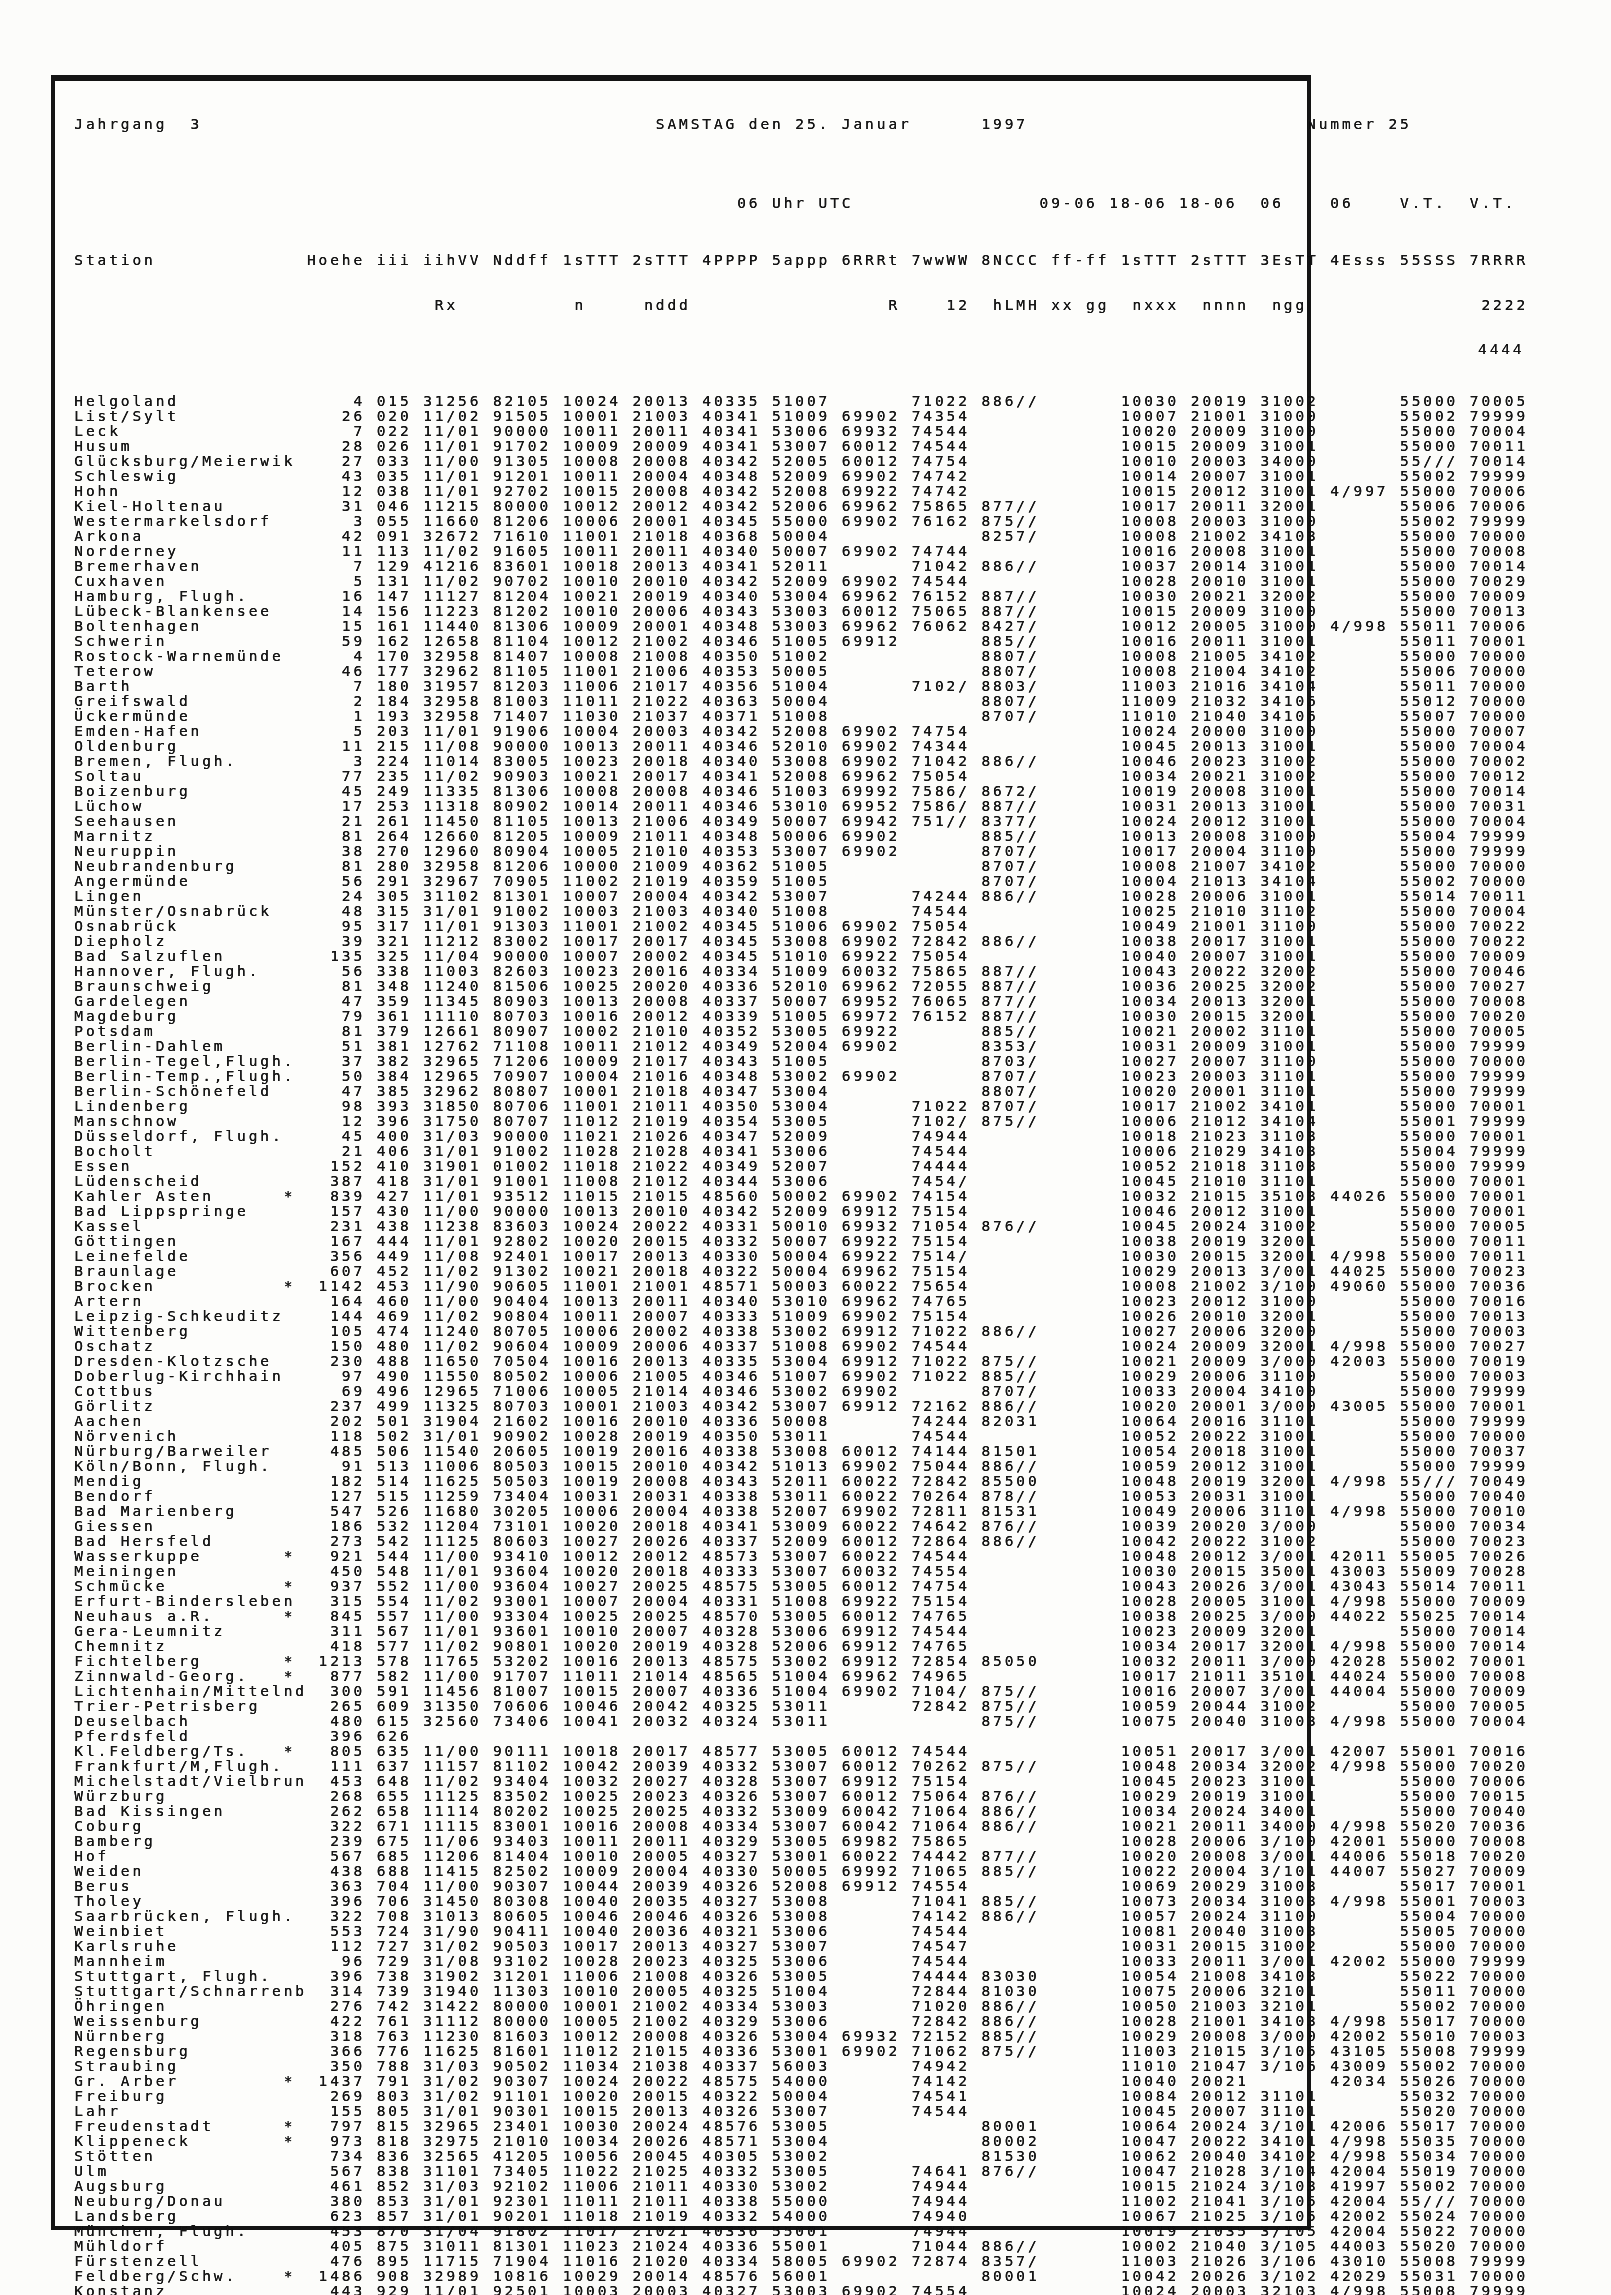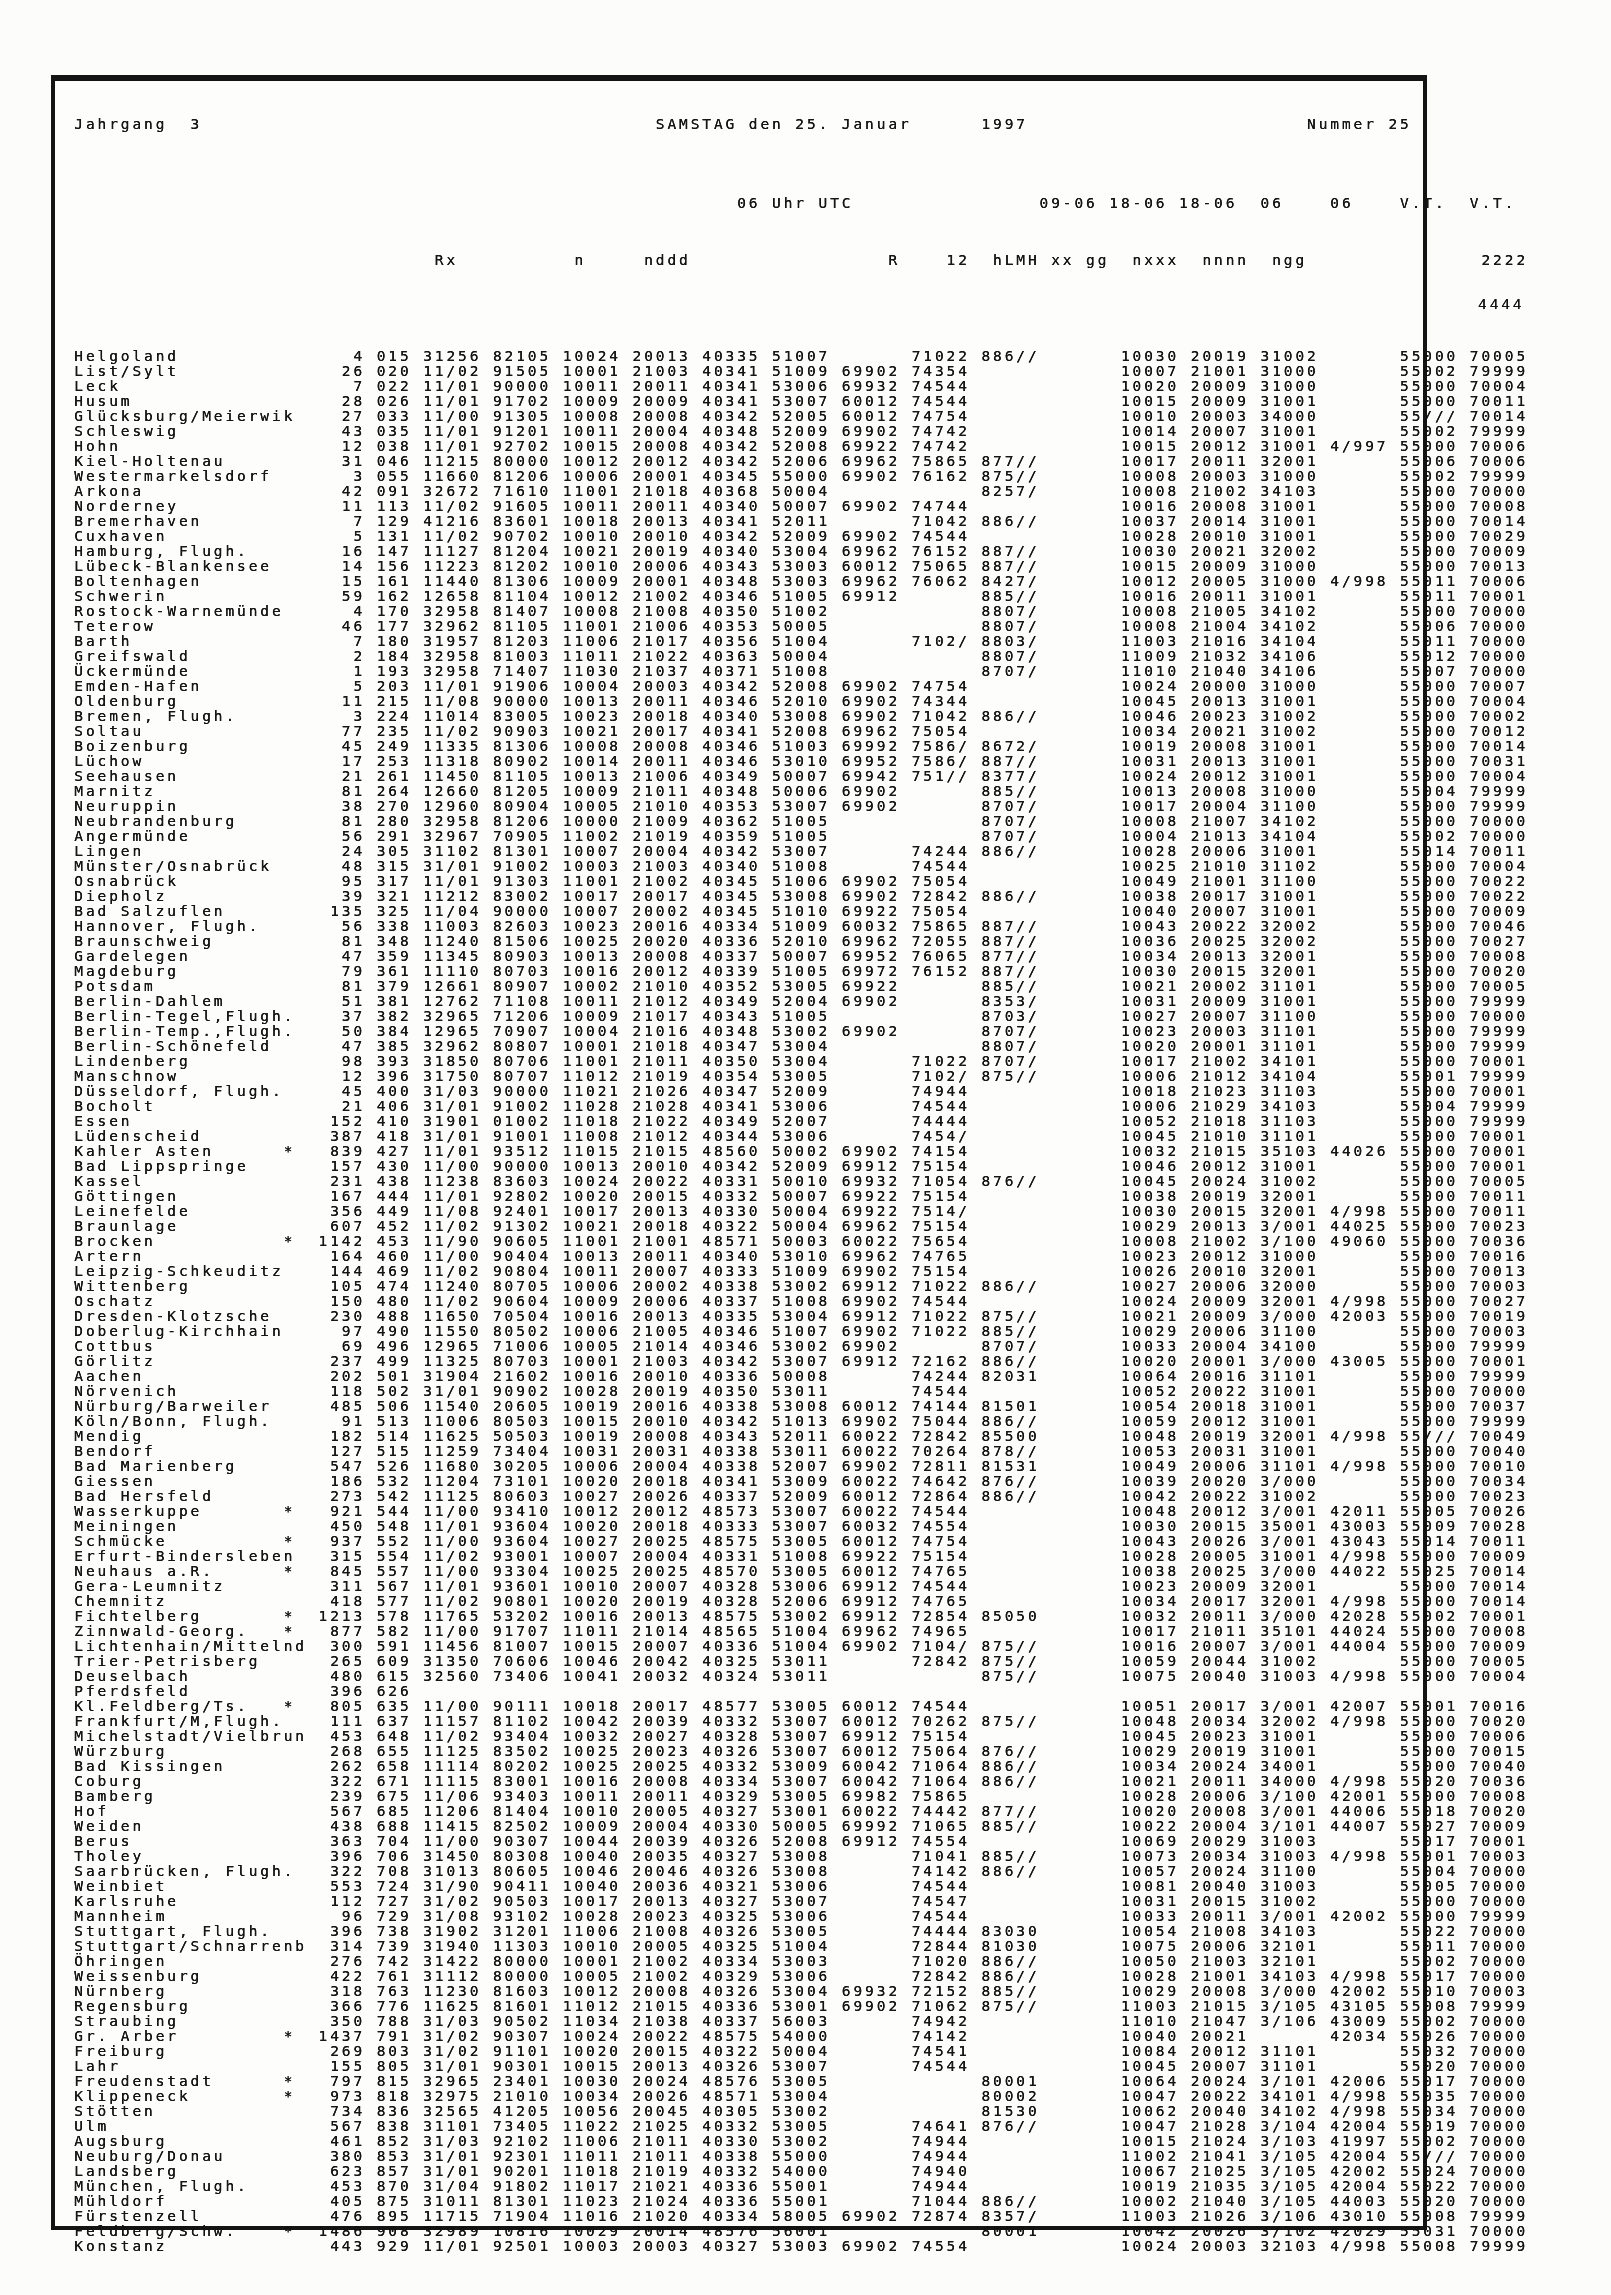--- a/index.html
+++ b/index.html
@@ -4,21 +4,21 @@
 <style>
   html, body { margin:0; padding:0; }
   body {
     width:1611px; height:2295px; position:relative;
     background:#fcfcfa;
     font-family:"DejaVu Sans Mono", monospace;
     color:#161616;
   }
   .frame {
     position:absolute; left:51px; top:75px;
-    width:1376px; height:2155px;
+    width:1260px; height:2155px;
     border:4px solid #141414; border-top-width:6.4px;
     box-sizing:border-box;
     background:#fdfdfb;
   }
   .content {
     position:absolute; left:19.3px; top:6.4px; right:3.2px; bottom:3.2px;
     font-size:14.5px; line-height:15px; letter-spacing:2.9px;
     white-space:pre; text-shadow:0 0 0.4px #000;
   }
   .line { height:15px; overflow:visible; }
@@ -26,18 +26,19 @@
   .hdr1 { margin-bottom:12px; }
   .hdr4 { margin-bottom:5.6px;font-family:Liberation Mono, monospace; }
 </style>
 </head>
 <body>
 
 <div class="frame">
   <div class="content">
     <div class="line masthead">Jahrgang  3                                       SAMSTAG den 25. Januar      1997                        Nummer 25</div>
     <div class="line hdr1">                                                         06 Uhr UTC                09-06 18-06 18-06  06    06    V.T.  V.T.</div>
+    <div class="line hdr2">Station             Hoehe iii iihVV Nddff 1sTTT 2sTTT 4PPPP 5appp 6RRRt 7wwWW 8NCCC ff-ff 1sTTT 2sTTT 3EsTT 4Esss 55SSS 7RRRR</div>
     <div class="line hdr3">                               Rx          n     nddd                 R    12  hLMH xx gg  nxxx  nnnn  ngg               2222</div>
     <div class="line hdr4">                                                                                                                         4444</div>
     <div id="tbody"><div class="line">Helgoland               4 015 31256 82105 10024 20013 40335 51007       71022 886//       10030 20019 31002       55000 70005</div><div class="line">List/Sylt              26 020 11/02 91505 10001 21003 40341 51009 69902 74354             10007 21001 31000       55002 79999</div><div class="line">Leck                    7 022 11/01 90000 10011 20011 40341 53006 69932 74544             10020 20009 31000       55000 70004</div><div class="line">Husum                  28 026 11/01 91702 10009 20009 40341 53007 60012 74544             10015 20009 31001       55000 70011</div><div class="line">Glücksburg/Meierwik    27 033 11/00 91305 10008 20008 40342 52005 60012 74754             10010 20003 34000       55/// 70014</div><div class="line">Schleswig              43 035 11/01 91201 10011 20004 40348 52009 69902 74742             10014 20007 31001       55002 79999</div><div class="line">Hohn                   12 038 11/01 92702 10015 20008 40342 52008 69922 74742             10015 20012 31001 4/997 55000 70006</div><div class="line">Kiel-Holtenau          31 046 11215 80000 10012 20012 40342 52006 69962 75865 877//       10017 20011 32001       55006 70006</div><div class="line">Westermarkelsdorf       3 055 11660 81206 10006 20001 40345 55000 69902 76162 875//       10008 20003 31000       55002 79999</div><div class="line">Arkona                 42 091 32672 71610 11001 21018 40368 50004             8257/       10008 21002 34103       55000 70000</div><div class="line">Norderney              11 113 11/02 91605 10011 20011 40340 50007 69902 74744             10016 20008 31001       55000 70008</div><div class="line">Bremerhaven             7 129 41216 83601 10018 20013 40341 52011       71042 886//       10037 20014 31001       55000 70014</div><div class="line">Cuxhaven                5 131 11/02 90702 10010 20010 40342 52009 69902 74544             10028 20010 31001       55000 70029</div><div class="line">Hamburg, Flugh.        16 147 11127 81204 10021 20019 40340 53004 69962 76152 887//       10030 20021 32002       55000 70009</div><div class="line">Lübeck-Blankensee      14 156 11223 81202 10010 20006 40343 53003 60012 75065 887//       10015 20009 31000       55000 70013</div><div class="line">Boltenhagen            15 161 11440 81306 10009 20001 40348 53003 69962 76062 8427/       10012 20005 31000 4/998 55011 70006</div><div class="line">Schwerin               59 162 12658 81104 10012 21002 40346 51005 69912       885//       10016 20011 31001       55011 70001</div><div class="line">Rostock-Warnemünde      4 170 32958 81407 10008 21008 40350 51002             8807/       10008 21005 34102       55000 70000</div><div class="line">Teterow                46 177 32962 81105 11001 21006 40353 50005             8807/       10008 21004 34102       55006 70000</div><div class="line">Barth                   7 180 31957 81203 11006 21017 40356 51004       7102/ 8803/       11003 21016 34104       55011 70000</div><div class="line">Greifswald              2 184 32958 81003 11011 21022 40363 50004             8807/       11009 21032 34106       55012 70000</div><div class="line">Ückermünde              1 193 32958 71407 11030 21037 40371 51008             8707/       11010 21040 34106       55007 70000</div><div class="line">Emden-Hafen             5 203 11/01 91906 10004 20003 40342 52008 69902 74754             10024 20000 31000       55000 70007</div><div class="line">Oldenburg              11 215 11/08 90000 10013 20011 40346 52010 69902 74344             10045 20013 31001       55000 70004</div><div class="line">Bremen, Flugh.          3 224 11014 83005 10023 20018 40340 53008 69902 71042 886//       10046 20023 31002       55000 70002</div><div class="line">Soltau                 77 235 11/02 90903 10021 20017 40341 52008 69962 75054             10034 20021 31002       55000 70012</div><div class="line">Boizenburg             45 249 11335 81306 10008 20008 40346 51003 69992 7586/ 8672/       10019 20008 31001       55000 70014</div><div class="line">Lüchow                 17 253 11318 80902 10014 20011 40346 53010 69952 7586/ 887//       10031 20013 31001       55000 70031</div><div class="line">Seehausen              21 261 11450 81105 10013 21006 40349 50007 69942 751// 8377/       10024 20012 31001       55000 70004</div><div class="line">Marnitz                81 264 12660 81205 10009 21011 40348 50006 69902       885//       10013 20008 31000       55004 79999</div><div class="line">Neuruppin              38 270 12960 80904 10005 21010 40353 53007 69902       8707/       10017 20004 31100       55000 79999</div><div class="line">Neubrandenburg         81 280 32958 81206 10000 21009 40362 51005             8707/       10008 21007 34102       55000 70000</div><div class="line">Angermünde             56 291 32967 70905 11002 21019 40359 51005             8707/       10004 21013 34104       55002 70000</div><div class="line">Lingen                 24 305 31102 81301 10007 20004 40342 53007       74244 886//       10028 20006 31001       55014 70011</div><div class="line">Münster/Osnabrück      48 315 31/01 91002 10003 21003 40340 51008       74544             10025 21010 31102       55000 70004</div><div class="line">Osnabrück              95 317 11/01 91303 11001 21002 40345 51006 69902 75054             10049 21001 31100       55000 70022</div><div class="line">Diepholz               39 321 11212 83002 10017 20017 40345 53008 69902 72842 886//       10038 20017 31001       55000 70022</div><div class="line">Bad Salzuflen         135 325 11/04 90000 10007 20002 40345 51010 69922 75054             10040 20007 31001       55000 70009</div><div class="line">Hannover, Flugh.       56 338 11003 82603 10023 20016 40334 51009 60032 75865 887//       10043 20022 32002       55000 70046</div><div class="line">Braunschweig           81 348 11240 81506 10025 20020 40336 52010 69962 72055 887//       10036 20025 32002       55000 70027</div><div class="line">Gardelegen             47 359 11345 80903 10013 20008 40337 50007 69952 76065 877//       10034 20013 32001       55000 70008</div><div class="line">Magdeburg              79 361 11110 80703 10016 20012 40339 51005 69972 76152 887//       10030 20015 32001       55000 70020</div><div class="line">Potsdam                81 379 12661 80907 10002 21010 40352 53005 69922       885//       10021 20002 31101       55000 70005</div><div class="line">Berlin-Dahlem          51 381 12762 71108 10011 21012 40349 52004 69902       8353/       10031 20009 31001       55000 79999</div><div class="line">Berlin-Tegel,Flugh.    37 382 32965 71206 10009 21017 40343 51005             8703/       10027 20007 31100       55000 70000</div><div class="line">Berlin-Temp.,Flugh.    50 384 12965 70907 10004 21016 40348 53002 69902       8707/       10023 20003 31101       55000 79999</div><div class="line">Berlin-Schönefeld      47 385 32962 80807 10001 21018 40347 53004             8807/       10020 20001 31101       55000 79999</div><div class="line">Lindenberg             98 393 31850 80706 11001 21011 40350 53004       71022 8707/       10017 21002 34101       55000 70001</div><div class="line">Manschnow              12 396 31750 80707 11012 21019 40354 53005       7102/ 875//       10006 21012 34104       55001 79999</div><div class="line">Düsseldorf, Flugh.     45 400 31/03 90000 11021 21026 40347 52009       74944             10018 21023 31103       55000 70001</div><div class="line">Bocholt                21 406 31/01 91002 11028 21028 40341 53006       74544             10006 21029 34103       55004 79999</div><div class="line">Essen                 152 410 31901 01002 11018 21022 40349 52007       74444             10052 21018 31103       55000 79999</div><div class="line">Lüdenscheid           387 418 31/01 91001 11008 21012 40344 53006       7454/             10045 21010 31101       55000 70001</div><div class="line">Kahler Asten      *   839 427 11/01 93512 11015 21015 48560 50002 69902 74154             10032 21015 35103 44026 55000 70001</div><div class="line">Bad Lippspringe       157 430 11/00 90000 10013 20010 40342 52009 69912 75154             10046 20012 31001       55000 70001</div><div class="line">Kassel                231 438 11238 83603 10024 20022 40331 50010 69932 71054 876//       10045 20024 31002       55000 70005</div><div class="line">Göttingen             167 444 11/01 92802 10020 20015 40332 50007 69922 75154             10038 20019 32001       55000 70011</div><div class="line">Leinefelde            356 449 11/08 92401 10017 20013 40330 50004 69922 7514/             10030 20015 32001 4/998 55000 70011</div><div class="line">Braunlage             607 452 11/02 91302 10021 20018 40322 50004 69962 75154             10029 20013 3/001 44025 55000 70023</div><div class="line">Brocken           *  1142 453 11/90 90605 11001 21001 48571 50003 60022 75654             10008 21002 3/100 49060 55000 70036</div><div class="line">Artern                164 460 11/00 90404 10013 20011 40340 53010 69962 74765             10023 20012 31000       55000 70016</div><div class="line">Leipzig-Schkeuditz    144 469 11/02 90804 10011 20007 40333 51009 69902 75154             10026 20010 32001       55000 70013</div><div class="line">Wittenberg            105 474 11240 80705 10006 20002 40338 53002 69912 71022 886//       10027 20006 32000       55000 70003</div><div class="line">Oschatz               150 480 11/02 90604 10009 20006 40337 51008 69902 74544             10024 20009 32001 4/998 55000 70027</div><div class="line">Dresden-Klotzsche     230 488 11650 70504 10016 20013 40335 53004 69912 71022 875//       10021 20009 3/000 42003 55000 70019</div><div class="line">Doberlug-Kirchhain     97 490 11550 80502 10006 21005 40346 51007 69902 71022 885//       10029 20006 31100       55000 70003</div><div class="line">Cottbus                69 496 12965 71006 10005 21014 40346 53002 69902       8707/       10033 20004 34100       55000 79999</div><div class="line">Görlitz               237 499 11325 80703 10001 21003 40342 53007 69912 72162 886//       10020 20001 3/000 43005 55000 70001</div><div class="line">Aachen                202 501 31904 21602 10016 20010 40336 50008       74244 82031       10064 20016 31101       55000 79999</div><div class="line">Nörvenich             118 502 31/01 90902 10028 20019 40350 53011       74544             10052 20022 31001       55000 70000</div><div class="line">Nürburg/Barweiler     485 506 11540 20605 10019 20016 40338 53008 60012 74144 81501       10054 20018 31001       55000 70037</div><div class="line">Köln/Bonn, Flugh.      91 513 11006 80503 10015 20010 40342 51013 69902 75044 886//       10059 20012 31001       55000 79999</div><div class="line">Mendig                182 514 11625 50503 10019 20008 40343 52011 60022 72842 85500       10048 20019 32001 4/998 55/// 70049</div><div class="line">Bendorf               127 515 11259 73404 10031 20031 40338 53011 60022 70264 878//       10053 20031 31001       55000 70040</div><div class="line">Bad Marienberg        547 526 11680 30205 10006 20004 40338 52007 69902 72811 81531       10049 20006 31101 4/998 55000 70010</div><div class="line">Giessen               186 532 11204 73101 10020 20018 40341 53009 60022 74642 876//       10039 20020 3/000       55000 70034</div><div class="line">Bad Hersfeld          273 542 11125 80603 10027 20026 40337 52009 60012 72864 886//       10042 20022 31002       55000 70023</div><div class="line">Wasserkuppe       *   921 544 11/00 93410 10012 20012 48573 53007 60022 74544             10048 20012 3/001 42011 55005 70026</div><div class="line">Meiningen             450 548 11/01 93604 10020 20018 40333 53007 60032 74554             10030 20015 35001 43003 55009 70028</div><div class="line">Schmücke          *   937 552 11/00 93604 10027 20025 48575 53005 60012 74754             10043 20026 3/001 43043 55014 70011</div><div class="line">Erfurt-Bindersleben   315 554 11/02 93001 10007 20004 40331 51008 69922 75154             10028 20005 31001 4/998 55000 70009</div><div class="line">Neuhaus a.R.      *   845 557 11/00 93304 10025 20025 48570 53005 60012 74765             10038 20025 3/000 44022 55025 70014</div><div class="line">Gera-Leumnitz         311 567 11/01 93601 10010 20007 40328 53006 69912 74544             10023 20009 32001       55000 70014</div><div class="line">Chemnitz              418 577 11/02 90801 10020 20019 40328 52006 69912 74765             10034 20017 32001 4/998 55000 70014</div><div class="line">Fichtelberg       *  1213 578 11765 53202 10016 20013 48575 53002 69912 72854 85050       10032 20011 3/000 42028 55002 70001</div><div class="line">Zinnwald-Georg.   *   877 582 11/00 91707 11011 21014 48565 51004 69962 74965             10017 21011 35101 44024 55000 70008</div><div class="line">Lichtenhain/Mittelnd  300 591 11456 81007 10015 20007 40336 51004 69902 7104/ 875//       10016 20007 3/001 44004 55000 70009</div><div class="line">Trier-Petrisberg      265 609 31350 70606 10046 20042 40325 53011       72842 875//       10059 20044 31002       55000 70005</div><div class="line">Deuselbach            480 615 32560 73406 10041 20032 40324 53011             875//       10075 20040 31003 4/998 55000 70004</div><div class="line">Pferdsfeld            396 626</div><div class="line">Kl.Feldberg/Ts.   *   805 635 11/00 90111 10018 20017 48577 53005 60012 74544             10051 20017 3/001 42007 55001 70016</div><div class="line">Frankfurt/M,Flugh.    111 637 11157 81102 10042 20039 40332 53007 60012 70262 875//       10048 20034 32002 4/998 55000 70020</div><div class="line">Michelstadt/Vielbrun  453 648 11/02 93404 10032 20027 40328 53007 69912 75154             10045 20023 31001       55000 70006</div><div class="line">Würzburg              268 655 11125 83502 10025 20023 40326 53007 60012 75064 876//       10029 20019 31001       55000 70015</div><div class="line">Bad Kissingen         262 658 11114 80202 10025 20025 40332 53009 60042 71064 886//       10034 20024 34001       55000 70040</div><div class="line">Coburg                322 671 11115 83001 10016 20008 40334 53007 60042 71064 886//       10021 20011 34000 4/998 55020 70036</div><div class="line">Bamberg               239 675 11/06 93403 10011 20011 40329 53005 69982 75865             10028 20006 3/100 42001 55000 70008</div><div class="line">Hof                   567 685 11206 81404 10010 20005 40327 53001 60022 74442 877//       10020 20008 3/001 44006 55018 70020</div><div class="line">Weiden                438 688 11415 82502 10009 20004 40330 50005 69992 71065 885//       10022 20004 3/101 44007 55027 70009</div><div class="line">Berus                 363 704 11/00 90307 10044 20039 40326 52008 69912 74554             10069 20029 31003       55017 70001</div><div class="line">Tholey                396 706 31450 80308 10040 20035 40327 53008       71041 885//       10073 20034 31003 4/998 55001 70003</div><div class="line">Saarbrücken, Flugh.   322 708 31013 80605 10046 20046 40326 53008       74142 886//       10057 20024 31100       55004 70000</div><div class="line">Weinbiet              553 724 31/90 90411 10040 20036 40321 53006       74544             10081 20040 31003       55005 70000</div><div class="line">Karlsruhe             112 727 31/02 90503 10017 20013 40327 53007       74547             10031 20015 31002       55000 70000</div><div class="line">Mannheim               96 729 31/08 93102 10028 20023 40325 53006       74544             10033 20011 3/001 42002 55000 79999</div><div class="line">Stuttgart, Flugh.     396 738 31902 31201 11006 21008 40326 53005       74444 83030       10054 21008 34103       55022 70000</div><div class="line">Stuttgart/Schnarrenb  314 739 31940 11303 10010 20005 40325 51004       72844 81030       10075 20006 32101       55011 70000</div><div class="line">Öhringen              276 742 31422 80000 10001 21002 40334 53003       71020 886//       10050 21003 32101       55002 70000</div><div class="line">Weissenburg           422 761 31112 80000 10005 21002 40329 53006       72842 886//       10028 21001 34103 4/998 55017 70000</div><div class="line">Nürnberg              318 763 11230 81603 10012 20008 40326 53004 69932 72152 885//       10029 20008 3/000 42002 55010 70003</div><div class="line">Regensburg            366 776 11625 81601 11012 21015 40336 53001 69902 71062 875//       11003 21015 3/105 43105 55008 79999</div><div class="line">Straubing             350 788 31/03 90502 11034 21038 40337 56003       74942             11010 21047 3/106 43009 55002 70000</div><div class="line">Gr. Arber         *  1437 791 31/02 90307 10024 20022 48575 54000       74142             10040 20021       42034 55026 70000</div><div class="line">Freiburg              269 803 31/02 91101 10020 20015 40322 50004       74541             10084 20012 31101       55032 70000</div><div class="line">Lahr                  155 805 31/01 90301 10015 20013 40326 53007       74544             10045 20007 31101       55020 70000</div><div class="line">Freudenstadt      *   797 815 32965 23401 10030 20024 48576 53005             80001       10064 20024 3/101 42006 55017 70000</div><div class="line">Klippeneck        *   973 818 32975 21010 10034 20026 48571 53004             80002       10047 20022 34101 4/998 55035 70000</div><div class="line">Stötten               734 836 32565 41205 10056 20045 40305 53002             81530       10062 20040 34102 4/998 55034 70000</div><div class="line">Ulm                   567 838 31101 73405 11022 21025 40332 53005       74641 876//       10047 21028 3/104 42004 55019 70000</div><div class="line">Augsburg              461 852 31/03 92102 11006 21011 40330 53002       74944             10015 21024 3/103 41997 55002 70000</div><div class="line">Neuburg/Donau         380 853 31/01 92301 11011 21011 40338 55000       74944             11002 21041 3/105 42004 55/// 70000</div><div class="line">Landsberg             623 857 31/01 90201 11018 21019 40332 54000       74940             10067 21025 3/105 42002 55024 70000</div><div class="line">München, Flugh.       453 870 31/04 91802 11017 21021 40336 55001       74944             10019 21035 3/105 42004 55022 70000</div><div class="line">Mühldorf              405 875 31011 81301 11023 21024 40336 55001       71044 886//       10002 21040 3/105 44003 55020 70000</div><div class="line">Fürstenzell           476 895 11715 71904 11016 21020 40334 58005 69902 72874 8357/       11003 21026 3/106 43010 55008 79999</div><div class="line">Feldberg/Schw.    *  1486 908 32989 10816 10029 20014 48576 56001             80001       10042 20026 3/102 42029 55031 70000</div><div class="line">Konstanz              443 929 11/01 92501 10003 20003 40327 53003 69902 74554             10024 20003 32103 4/998 55008 79999</div></div>
   </div>
 </div>
 
 
 </body></html>

